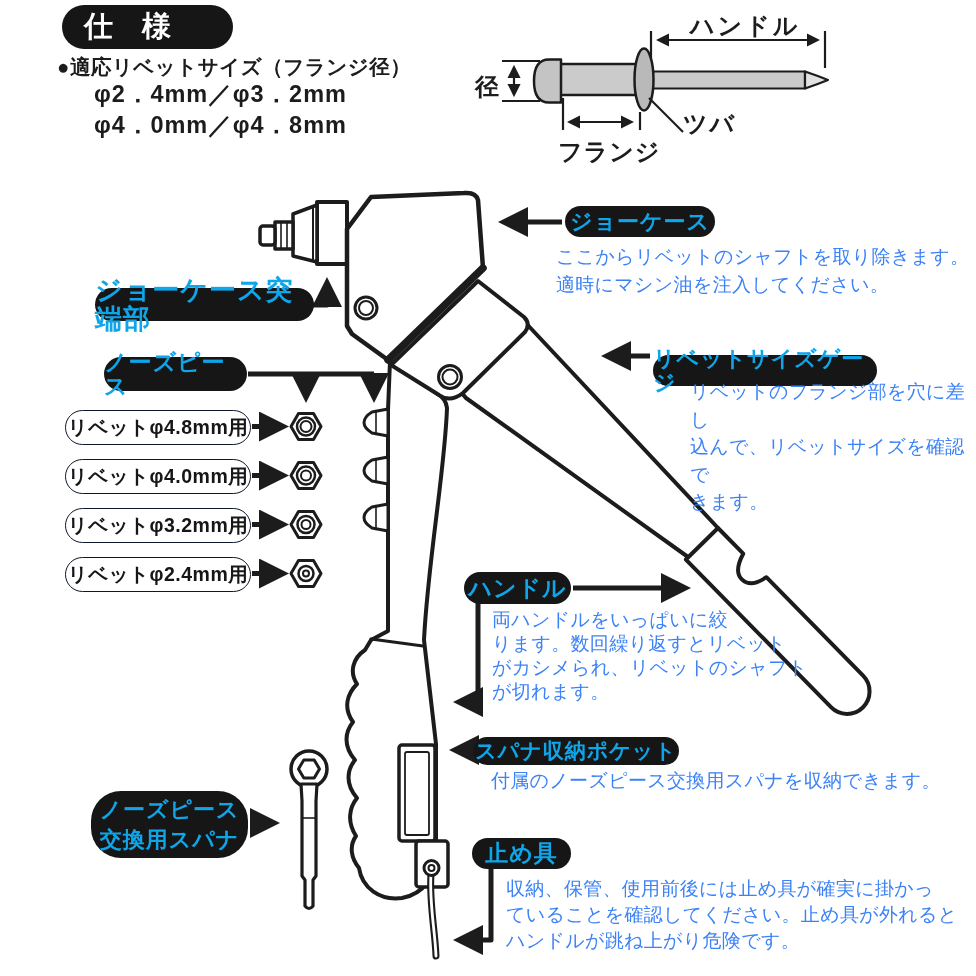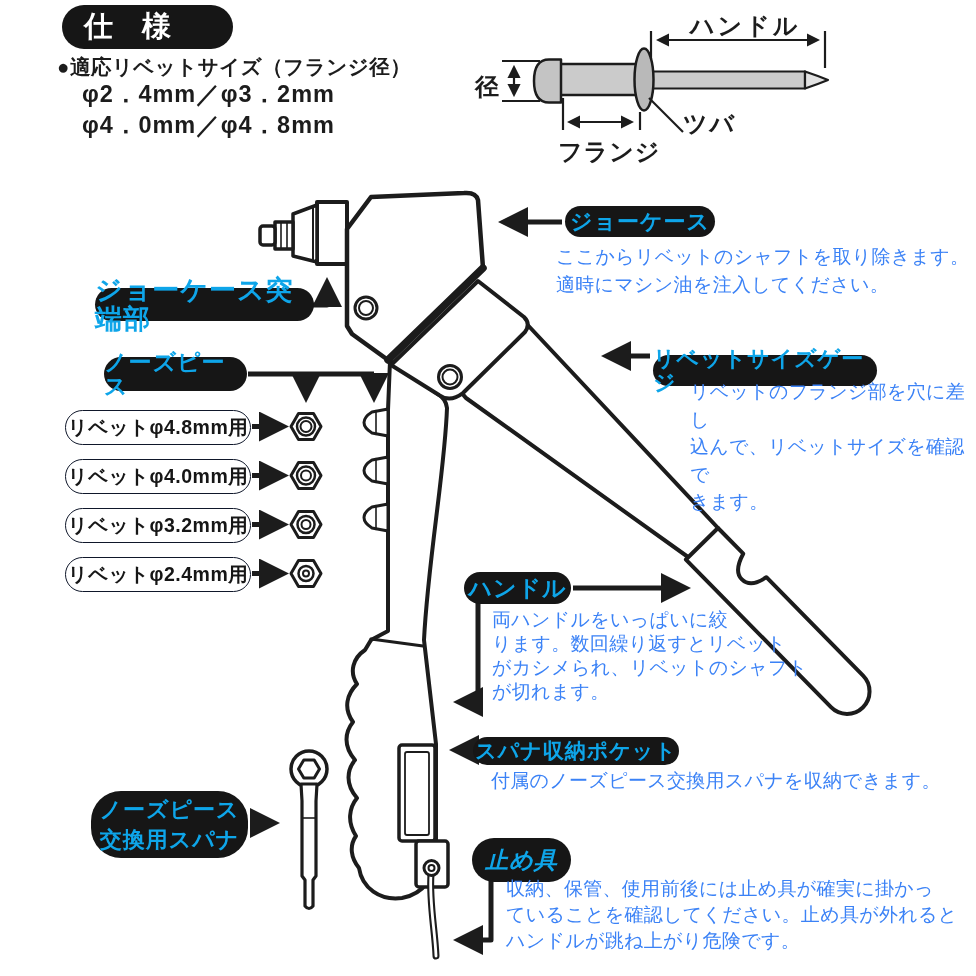--- a/index.html
+++ b/index.html
@@ -15,34 +15,34 @@
          border-radius:999px;display:flex;align-items:center;justify-content:center;
          font-weight:bold;letter-spacing:0.5px;text-align:right;}
   .desc{position:absolute;z-index:2;font-size:19px;font-weight:500;color:#3b82f6;
         letter-spacing:0.3px;white-space:pre-line;}
   .dim{position:absolute;z-index:2;font-weight:bold;font-size:24px;letter-spacing:2px;}
   #spec-title{position:absolute;left:62px;top:5px;width:171px;height:44px;background:#161616;
               color:#fff;border-radius:999px;display:flex;align-items:center;
               justify-content:space-between;padding:0 22px;box-sizing:border-box;
               font-size:29px;font-weight:bold;z-index:2;}
   #spec-bullet{left:57px;top:53px;font-size:20.5px;font-weight:600;letter-spacing:0.5px;}
-  #spec-sizes{left:82px;top:79px;font-size:23.5px;font-weight:bold;line-height:31px;letter-spacing:1px;}
+  #spec-sizes{left:94px;top:79px;font-size:23.5px;font-weight:bold;line-height:31px;letter-spacing:1px;}
   #lbl-shaft{left:690px;top:10px;letter-spacing:3px;}
   #lbl-diameter{left:475px;top:71px;}
   #lbl-tsuba{left:683px;top:108px;letter-spacing:2px;}
   #lbl-flange{left:558px;top:136px;letter-spacing:1px;}
   #pill-jawcase{left:565px;top:206px;width:150px;height:31px;font-size:22px;}
   #pill-jawtip{left:95px;top:288px;width:219px;height:33px;font-size:27px;}
   #pill-nosepiece{left:104px;top:357px;width:143px;height:34px;font-size:23px;}
   .rowpill{left:65px;width:184px;height:33px;font-size:19.5px;}
   #row-48{top:410px;} #row-40{top:459px;} #row-32{top:508px;} #row-24{top:557px;}
   #pill-gauge{left:653px;top:355px;width:224px;height:31px;font-size:22px;}
   #pill-handle{left:464px;top:572px;width:107px;height:32px;font-size:23px;}
   #pill-pocket{left:473px;top:737px;width:206px;height:28px;font-size:21px;}
-  #pill-stopper{left:472px;top:838px;width:99px;height:44px;font-size:23px;font-style:italic;}
+  #pill-stopper{left:472px;top:838px;width:99px;height:31px;font-size:23px;}
   #pill-spanner{left:91px;top:791px;width:157px;height:67px;border-radius:30px;
                 font-size:22px;line-height:30px;white-space:pre-line;text-align:center;}
   #desc-jawcase{left:556px;top:243px;line-height:27.5px;}
   #desc-gauge{left:649px;top:378px;line-height:27.5px;margin-left:41px;}
   #desc-handle{left:492px;top:608px;line-height:24px;}
   #desc-pocket{left:491px;top:768px;}
   #desc-stopper{left:506px;top:876px;line-height:26px;}
 </style>
 </head>
 <body>

